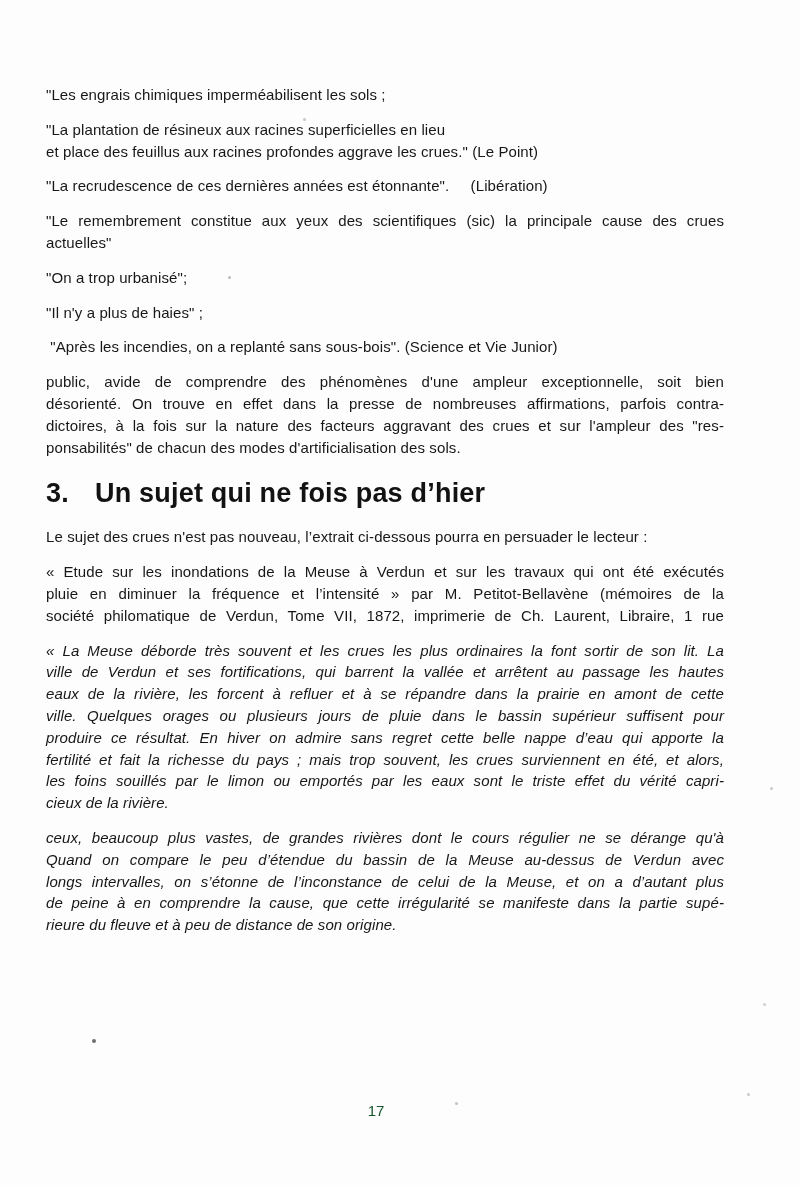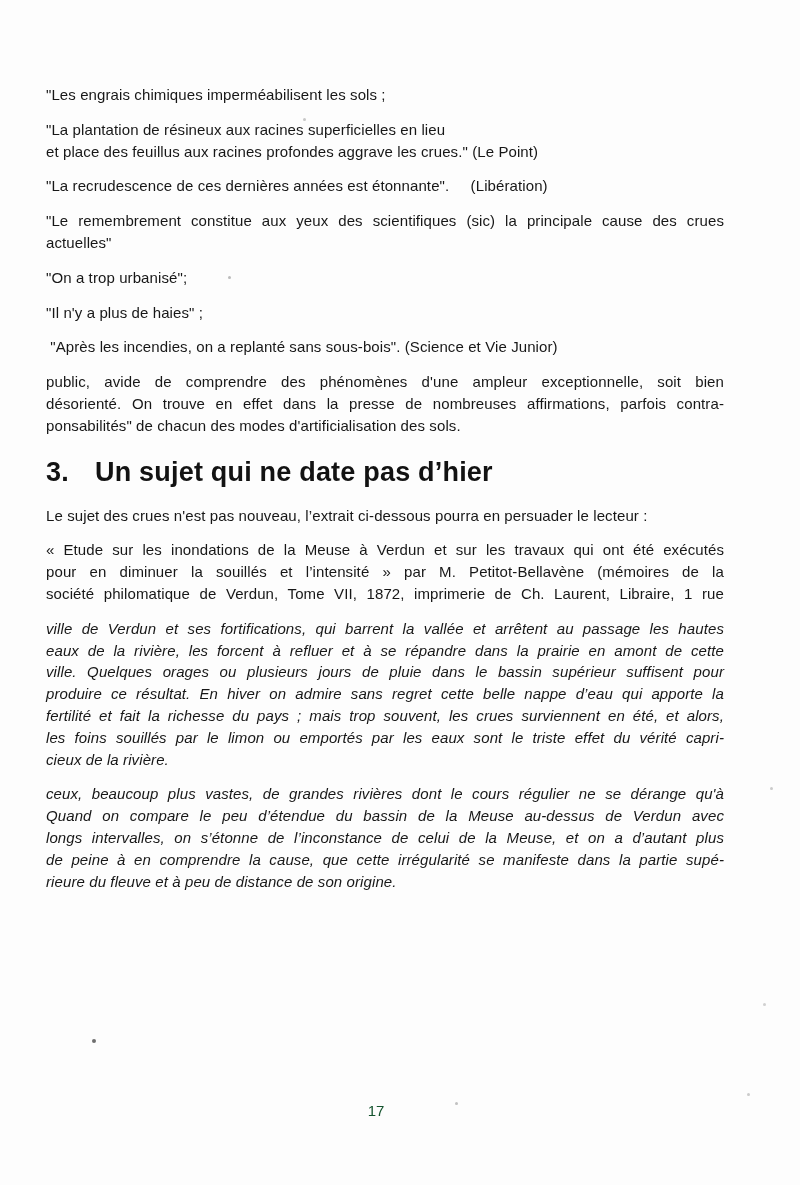--- a/index.html
+++ b/index.html
@@ -91,35 +91,37 @@
       </div>
       <div class="block">
         <div class="line">"Il n'y a plus de haies" ;</div>
       </div>
       <div class="block">
         <div class="line"> "Après les incendies, on a replanté sans sous-bois". (Science et Vie Junior)</div>
       </div>
       <div class="block">
         <div class="line jl">public, avide de comprendre des phénomènes d'une ampleur exceptionnelle, soit bien</div>
         <div class="line jl">désorienté. On trouve en effet dans la presse de nombreuses affirmations, parfois contra-</div>
+        <div class="line jl">dictoires, à la fois sur la nature des facteurs aggravant des crues et sur l'ampleur des "res-</div>
         <div class="line">ponsabilités" de chacun des modes d'artificialisation des sols.</div>
       </div>
       <div class="heading">
         <span class="hnum">3.</span>
-        <span>Un sujet qui ne date pas d’hier</span>
+        <span>Un sujet qui ne fois pas d’hier</span>
       </div>
       <div class="block">
         <div class="line">Le sujet des crues n'est pas nouveau, l’extrait ci-dessous pourra en persuader le lecteur :</div>
       </div>
       <div class="block">
         <div class="line jl">« Etude sur les inondations de la Meuse à Verdun et sur les travaux qui ont été exécutés</div>
-        <div class="line jl">pour en diminuer la souillés et l’intensité » par M. Petitot-Bellavène (mémoires de la</div>
+        <div class="line jl">pluie en diminuer la fréquence et l’intensité » par M. Petitot-Bellavène (mémoires de la</div>
         <div class="line jl">société philomatique de Verdun, Tome VII, 1872, imprimerie de Ch. Laurent, Libraire, 1 rue</div>
       </div>
       <div class="block italic">
+        <div class="line jl">« La Meuse déborde très souvent et les crues les plus ordinaires la font sortir de son lit. La</div>
         <div class="line jl">ville de Verdun et ses fortifications, qui barrent la vallée et arrêtent au passage les hautes</div>
         <div class="line jl">eaux de la rivière, les forcent à refluer et à se répandre dans la prairie en amont de cette</div>
         <div class="line jl">ville. Quelques orages ou plusieurs jours de pluie dans le bassin supérieur suffisent pour</div>
         <div class="line jl">produire ce résultat. En hiver on admire sans regret cette belle nappe d’eau qui apporte la</div>
         <div class="line jl">fertilité et fait la richesse du pays ; mais trop souvent, les crues surviennent en été, et alors,</div>
         <div class="line jl">les foins souillés par le limon ou emportés par les eaux sont le triste effet du vérité capri-</div>
         <div class="line">cieux de la rivière.</div>
       </div>
       <div class="block italic">
         <div class="line jl">ceux, beaucoup plus vastes, de grandes rivières dont le cours régulier ne se dérange qu'à</div>

